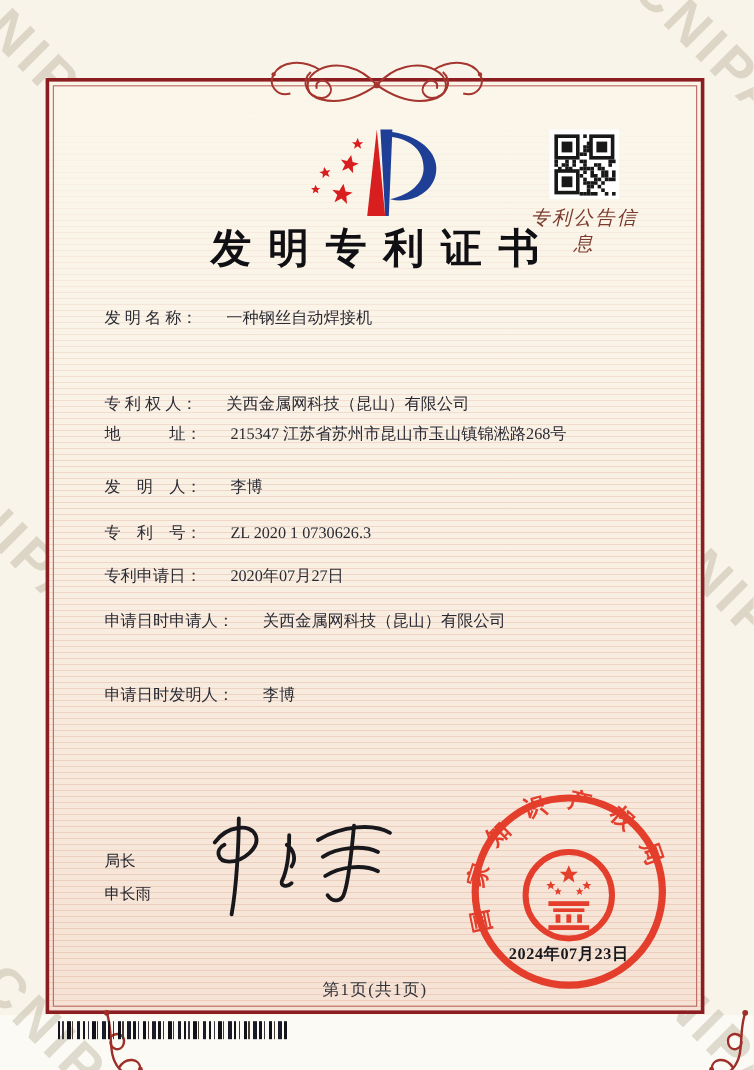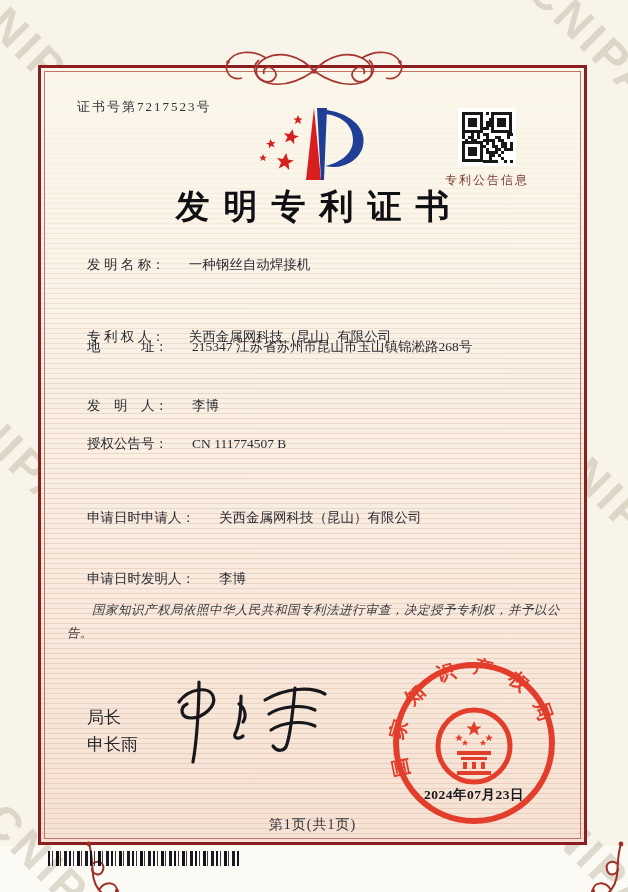--- a/index.html
+++ b/index.html
@@ -34,44 +34,44 @@
   .corner{position:absolute;width:74px;height:74px;}
   .corner.bl{left:40px;top:770px;}
   .corner.br{left:514px;top:770px;transform:scaleX(-1);}
 
   .cert-no{position:absolute;left:36px;top:30px;font-size:13px;letter-spacing:2px;color:#33333a;}
 
   .logo{position:absolute;left:50%;top:36px;transform:translateX(-50%);}
 
   .qr-block{position:absolute;right:52px;top:40px;width:90px;text-align:center;}
   .qr-svg{background:#fff;display:block;margin:0 auto;}
-  .qr-caption{margin-top:6px;font-size:12px;letter-spacing:2px;color:#7a3b2e;}
+  .qr-caption{margin-top:6px;font-style:italic;font-size:16px;letter-spacing:2px;color:#7a3b2e;}
 
   .title{
     position:absolute;left:0;top:116px;width:100%;text-align:center;
     font-size:34px;font-weight:bold;color:#101014;letter-spacing:14px;text-indent:14px;font-family:Liberation Serif, serif;
   }
 
   .fields{position:absolute;left:46px;top:0;width:470px;font-size:13.5px;color:#2a2a33;}
   .frow{position:absolute;left:0;white-space:nowrap;}
   .frow .lab{color:#2a2a33;}
   .frow .val{margin-left:24px;}
   .tworow{display:flex;}
   .tworow .colL{width:285px;}
-  .r1{top:188px}.r2{top:260px}.r3{top:270px}.r4{top:329px}
+  .r1{top:188px}.r2{top:260px}.r3{top:285px}.r4{top:329px}
   .r5{top:367px}.r6{top:403px}.r7{top:441px}.r8{top:502px}
 
   .statement{
     position:absolute;left:26px;top:531px;width:498px;
     font-style:italic;font-size:12.5px;line-height:23px;color:#3a3a40;letter-spacing:0.5px;
   }
   .statement .l1{text-indent:2em;}
 
   .commissioner{position:absolute;left:46px;top:636px;font-family:"Liberation Sans","DejaVu Sans",sans-serif;
-    font-size:17px;line-height:27px;color:#26262c;}
+    font-size:13px;line-height:27px;color:#26262c;}
   .signature{position:absolute;left:112px;top:606px;}
 
   .seal{position:absolute;left:348px;top:590px;width:170px;height:170px;}
   .seal-date{
     position:absolute;left:360px;top:718px;width:146px;text-align:center;
     font-size:13.5px;font-weight:bold;color:#17171d;letter-spacing:0.5px;
   }
 
   .page-info{position:absolute;left:0;top:748px;width:100%;text-align:center;font-size:14px;color:#33333a;letter-spacing:1px;}
 
@@ -95,21 +95,20 @@
 <div class="watermark" style="left:185px;top:112px;">CNIPA</div>
 <div class="watermark" style="left:400px;top:252px;">CNIPA</div>
 <div class="watermark" style="left:-28px;top:372px;">CNIPA</div>
 <div class="watermark" style="left:572px;top:420px;">CNIPA</div>
 <div class="watermark" style="left:162px;top:518px;">CNIPA</div>
 <div class="watermark" style="left:12px;top:792px;">CNIPA</div>
 <div class="watermark" style="left:552px;top:778px;">CNIPA</div>
 
 <div class="frame">
 
-  <div class="cert-no">证书号第7217523号</div>
 
   <svg class="logo" width="116" height="84" viewBox="0 0 116 84">
     <g fill="#d81e1e">
       <polygon points="0,-1 0.294,-0.309 0.951,-0.309 0.42,0.123 0.588,0.809 0,0.38 -0.588,0.809 -0.42,0.123 -0.951,-0.309 -0.294,-0.309" transform="translate(43,16) scale(5)"></polygon>
       <polygon points="0,-1 0.294,-0.309 0.951,-0.309 0.42,0.123 0.588,0.809 0,0.38 -0.588,0.809 -0.42,0.123 -0.951,-0.309 -0.294,-0.309" transform="translate(36,33) scale(8) rotate(12)"></polygon>
       <polygon points="0,-1 0.294,-0.309 0.951,-0.309 0.42,0.123 0.588,0.809 0,0.38 -0.588,0.809 -0.42,0.123 -0.951,-0.309 -0.294,-0.309" transform="translate(16,40) scale(5) rotate(-10)"></polygon>
       <polygon points="0,-1 0.294,-0.309 0.951,-0.309 0.42,0.123 0.588,0.809 0,0.38 -0.588,0.809 -0.42,0.123 -0.951,-0.309 -0.294,-0.309" transform="translate(8,54) scale(4)"></polygon>
       <polygon points="0,-1 0.294,-0.309 0.951,-0.309 0.42,0.123 0.588,0.809 0,0.38 -0.588,0.809 -0.42,0.123 -0.951,-0.309 -0.294,-0.309" transform="translate(30,58) scale(9) rotate(8)"></polygon>
     </g>
     <polygon points="59,4 51,76 66,76" fill="#d81e1e"></polygon>
@@ -216,34 +215,34 @@
     <div class="frow r2">
       <span class="lab">专 利 权 人：</span><span class="val">关西金属网科技（昆山）有限公司</span>
     </div>
     <div class="frow r3">
       <span class="lab">地　　　址：</span><span class="val">215347 江苏省苏州市昆山市玉山镇锦淞路268号</span>
     </div>
     <div class="frow r4">
       <span class="lab">发　明　人：</span><span class="val">李博</span>
     </div>
     <div class="frow r5 tworow">
-      <span><span class="lab">授权公告号：</span><span class="val">CN 111774507 B</span></span>
+      <span class="colL"><span class="lab">专　利　号：</span><span class="val">ZL 2020 1 0730626.3</span></span>
     </div>
     <div class="frow r6 tworow">
+      <span class="colL"><span class="lab">专利申请日：</span><span class="val">2020年07月27日</span></span>
     </div>
     <div class="frow r7">
       <span class="lab">申请日时申请人：</span><span class="val">关西金属网科技（昆山）有限公司</span>
     </div>
     <div class="frow r8">
       <span class="lab">申请日时发明人：</span><span class="val">李博</span>
     </div>
   </div>
 
   <div class="statement">
-    <div class="l1">国家知识产权局依照中华人民共和国专利法进行审查，决定授予专利权，并予以公告。</div>
   </div>
 
   <div class="commissioner">
     <div>局长</div>
     <div>申长雨</div>
   </div>
 
   <svg class="signature" width="190" height="100" viewBox="0 0 190 100">
     <g stroke="#17171c" stroke-width="3.2" fill="none" stroke-linecap="round" stroke-linejoin="round">
       <path d="M26,28 C36,14 56,12 60,22 C64,32 50,44 38,44 C28,44 26,34 34,30"></path>

